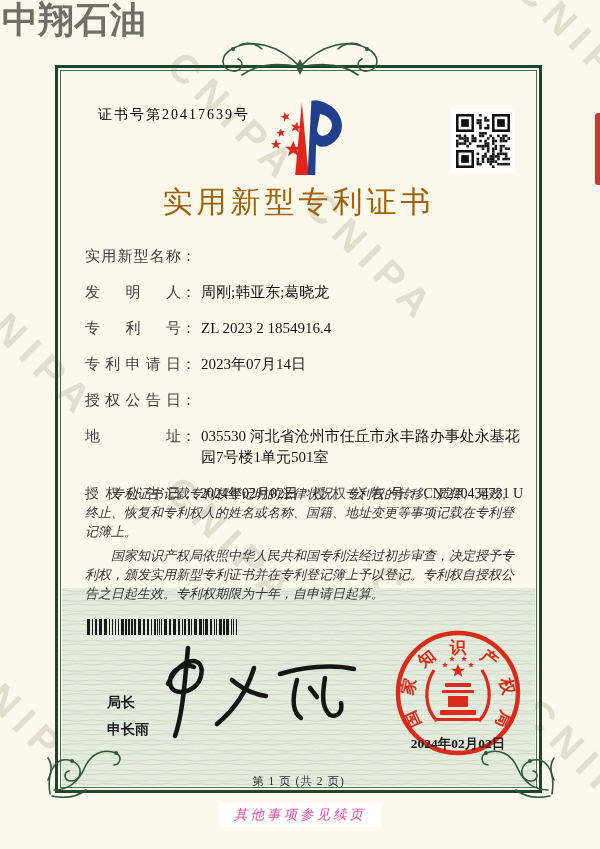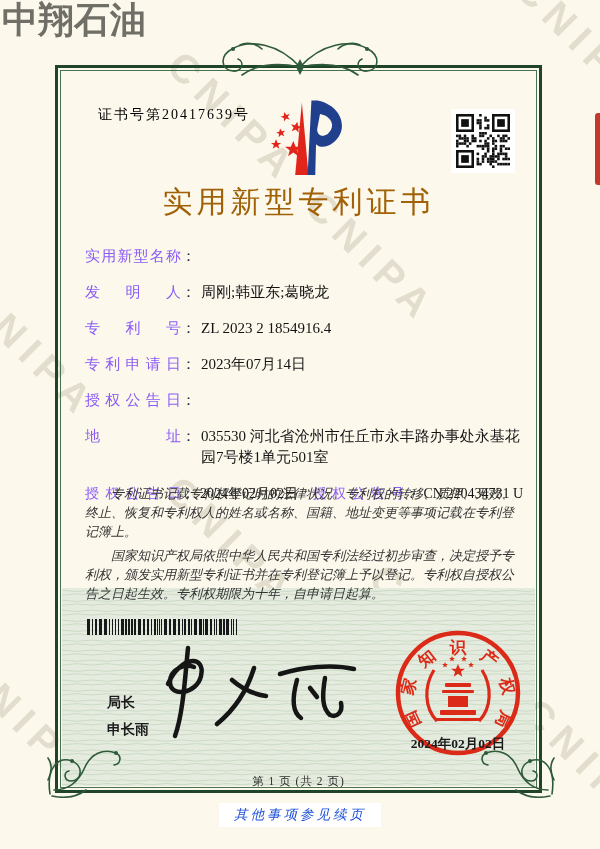--- a/index.html
+++ b/index.html
@@ -32,41 +32,41 @@
   .cert-no{position:absolute;left:40px;top:38px;font-size:14px;letter-spacing:2px;color:#000000;z-index:2;}
   .emblem{position:absolute;left:50%;top:20px;transform:translateX(-50%);z-index:2;}
   .qr-box{position:absolute;left:393px;top:41px;width:64px;height:64px;background:#fff;z-index:2;
           display:flex;align-items:center;justify-content:center;}
   .cert-title{
     position:absolute;left:0;right:0;top:114px;text-align:center;
     font-size:30px;font-weight:400;letter-spacing:4px;color:#a16207;z-index:2;
   }
   .fields{position:absolute;left:27px;top:178px;width:438px;z-index:2;}
   .row{display:flex;margin-bottom:15px;font-size:15px;line-height:21px;}
-  .lbl{width:96px;flex:none;color:#8b5cf6;text-align:justify;text-align-last:justify;}
+  .lbl{width:96px;flex:none;color:#404040;text-align:justify;text-align-last:justify;}
   .sep{color:#23233a;margin-right:5px;flex:none;}
   .val{color:#141414;flex:1;min-width:0;}
   .pair2{display:flex;margin-left:auto;justify-content:flex-end;}
   .pair2 .lbl{width:92px;}
   .legal{position:absolute;left:27px;top:416px;width:438px;z-index:2;
          font-style:italic;font-size:13px;line-height:19px;color:#333;}
   .legal p{margin:0 0 5px 0;text-indent:2em;}
   .barcode{position:absolute;left:29px;top:551px;width:156px;height:16px;display:flex;z-index:2;}
   .barcode i{display:block;background:#17181a;height:100%;}
   .sig-block{position:absolute;left:28px;top:626px;z-index:2;
              font:700 14px "Liberation Sans","DejaVu Sans",sans-serif;color:#1c1c1c;}
   .sig-block div{margin-bottom:9px;margin-left:21px;}
   .signature{position:absolute;left:82px;top:570px;z-index:2;}
   .seal{position:absolute;left:334px;top:558px;z-index:3;}
   .page-ind{position:absolute;left:0;right:0;top:706px;text-align:center;
             font-size:11.5px;color:#30302f;letter-spacing:1px;z-index:2;}
   .cont-note{
     position:absolute;left:50%;transform:translateX(-50%);top:803px;
     background:#ffffff;padding:3px 15px;z-index:2;
-    font-style:italic;font-size:13.5px;letter-spacing:3px;color:#1d4ed8;
+    font-style:italic;font-size:13.5px;letter-spacing:3px;color:#ec4899;
   }
   .ornament-top{position:absolute;left:50%;top:35px;transform:translateX(-50%);z-index:3;}
   .corner{position:absolute;top:722px;z-index:3;}
   .corner.bl{left:42px;}
   .corner.br{left:478px;transform:scaleX(-1);}
   svg{display:block;}
 </style>
 </head>
 <body>
 

